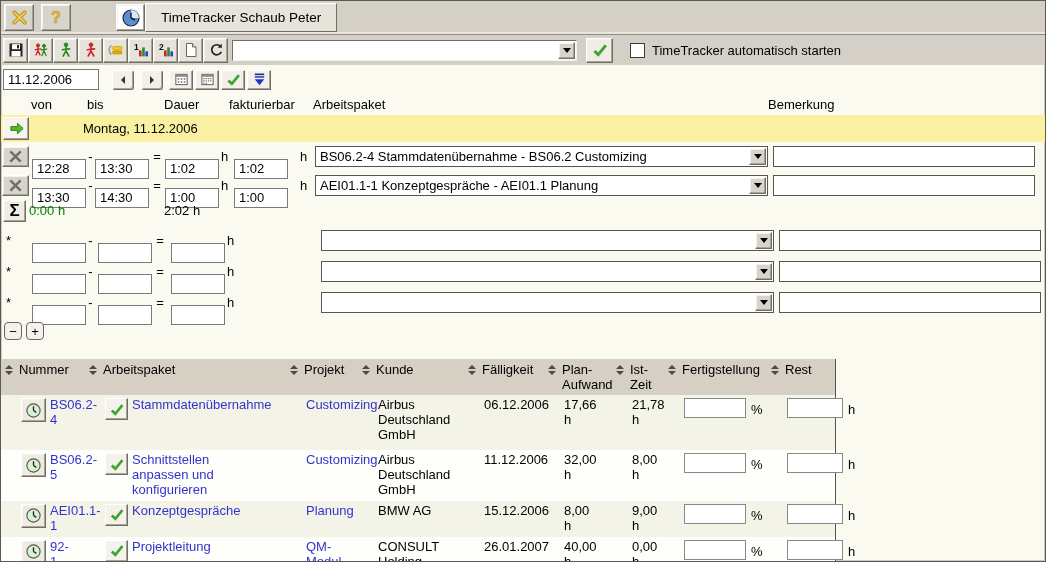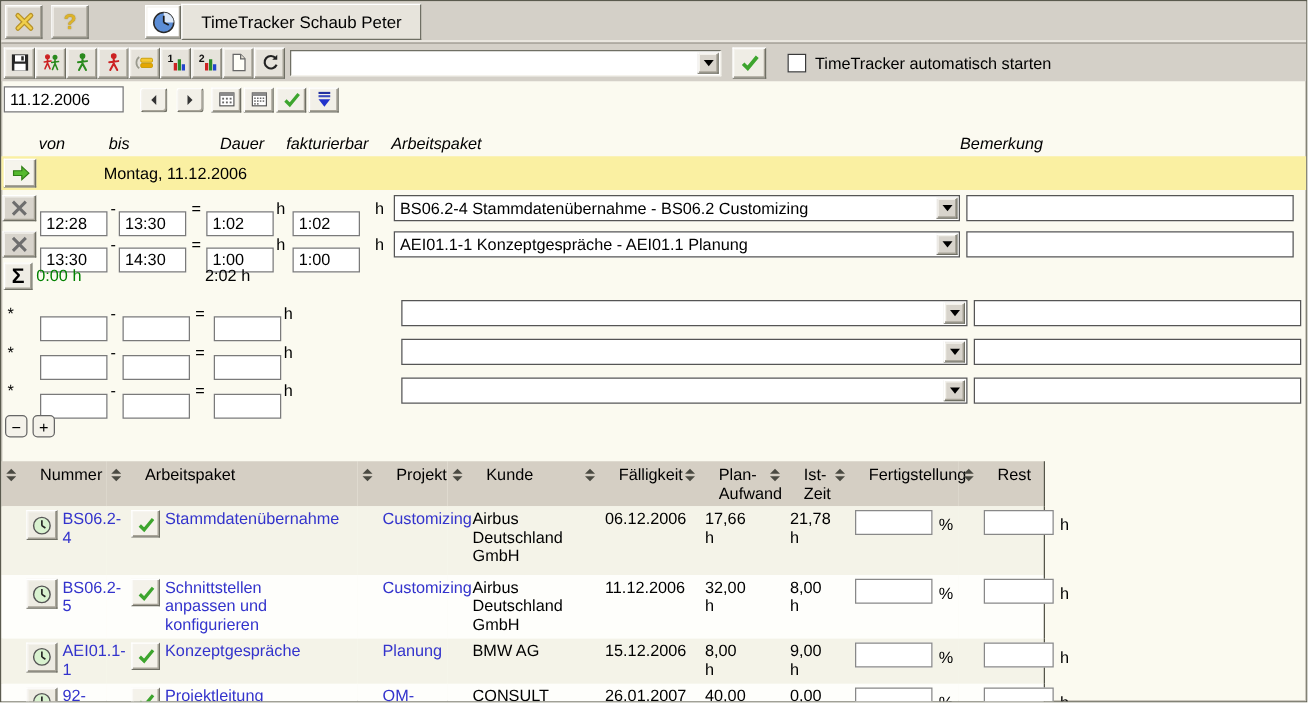--- a/index.html
+++ b/index.html
@@ -19,21 +19,21 @@
   .arrbtn{width:17px;height:17px;margin-right:1px;}
   .tri{width:0;height:0;border:4px solid transparent;border-top:5px solid #000;position:relative;top:2px;}
   .okbtn{width:27px;height:25px;margin-left:9px;background:#EFEDE5;}
   .checkbox{width:13px;height:13px;border:1px solid #3a3a3a;background:#fff;margin:0 7px 0 17px;flex:none;}
   .daterow{display:flex;align-items:center;padding:4px 0 3px 2px;}
   .din{width:96px;height:21px;border:1px solid #777;padding:1px 4px;font:inherit;box-sizing:border-box;}
   .navbtn{width:22px;height:20px;border-radius:3px;background:#F2F0E8;margin-left:7px;}
   .navbtn:first-of-type{margin-left:13px;}
   .smbtn{width:24px;height:20px;background:#F2F0E8;margin-left:6px;}
   .smbtn.tight{margin-left:2px;}
-  .colheads{position:relative;height:17px;margin-top:14px;font-style:italic;}
+  .colheads{position:relative;height:17px;margin-top:4px;}
   .colheads span{position:absolute;top:0;white-space:nowrap;}
   .dayrow{height:27px;background:#FAF0A2;display:flex;align-items:center;margin-top:1px;}
   .gobtn{width:26px;height:23px;margin-left:2px;background:#F6F4EC;}
   .daylabel{margin-left:54px;}
   .erow{display:flex;align-items:center;height:29px;}
   .xbtn{width:27px;height:21px;margin-left:1px;}
   .tin{width:54px;height:20px;border:1px solid #7a7a7a;padding:1px 4px;font:inherit;box-sizing:border-box;margin-left:3px;margin-top:24px;}
   .sepm{width:9px;text-align:center;}
   .sepe{width:16px;text-align:center;}
   .seph{width:13px;padding-left:2px;}
@@ -50,21 +50,21 @@
   .freerow .tin{margin-left:16px;}
   .freerow .tin ~ .tin{margin-left:3px;}
   .freerow .ecombo{margin-left:81px;}
   .pmrow{margin:4px 0 0 3px;display:flex;gap:4px;}
   .pmbtn{width:18px;height:18px;border:1px solid #666;border-radius:4px;background:#F4F2EA;font-size:13px;line-height:1;display:inline-flex;align-items:center;justify-content:center;cursor:pointer;}
   table.tasks{margin-top:19px;border-collapse:collapse;table-layout:fixed;width:834px;border-right:1px solid #55554a;}
   .tasks th{background:#D5CFC4;text-align:left;font-weight:normal;padding:3px 4px;vertical-align:top;}
   .tasks td{padding:3px 20px;vertical-align:top;line-height:1.15;}
   .tasks tbody tr:nth-child(odd){background:#F4F3E8;}
   .tasks tbody tr:nth-child(even){background:#FEFEFB;}
-  .hd{display:flex;gap:19px;align-items:flex-start;}
+  .hd{display:flex;gap:6px;align-items:flex-start;}
   .sort{display:inline-flex;flex-direction:column;gap:2px;margin-top:3px;flex:none;cursor:pointer;}
   .sort i{width:0;height:0;border-left:4px solid transparent;border-right:4px solid transparent;}
   .sort .up{border-bottom:4px solid #4a4a42;}
   .sort .dn{border-top:4px solid #4a4a42;}
   .link{color:#3333CC;}
   .cellflex{display:flex;gap:4px;align-items:flex-start;}
   .clockbtn{width:25px;height:24px;background:#EDEBE2;}
   .chkbtn{width:23px;height:22px;background:#F4F2EA;}
   .pctin{width:62px;height:20px;border:1px solid #888;font:inherit;box-sizing:border-box;}
   .restin{width:56px;height:20px;border:1px solid #888;font:inherit;box-sizing:border-box;}
@@ -273,21 +273,21 @@
             <rect x="3" y="4.4" width="10" height="1.8" fill="#3A4ABE"></rect>
             <path d="M3 7.8 h10 l-5 6.4 z" fill="#2233CC"></path>
           </svg>
         </span>
       </button>
   </div>
 
   <div class="colheads">
     <span style="left:30px">von</span>
     <span style="left:86px">bis</span>
-    <span style="left:175px">Dauer</span>
+    <span style="left:163px">Dauer</span>
     <span style="left:228px">fakturierbar</span>
     <span style="left:312px">Arbeitspaket</span>
     <span style="left:767px">Bemerkung</span>
   </div>
 
   <div class="dayrow">
     <button class="b3 gobtn">
         <span>
           <svg width="17" height="17" viewBox="0 0 18 18">
             <path d="M3 7 h7 V3.5 L16 9 L10 14.5 V11 H3 z" fill="#55B92E" stroke="#2F7D14" stroke-width="1"></path>

